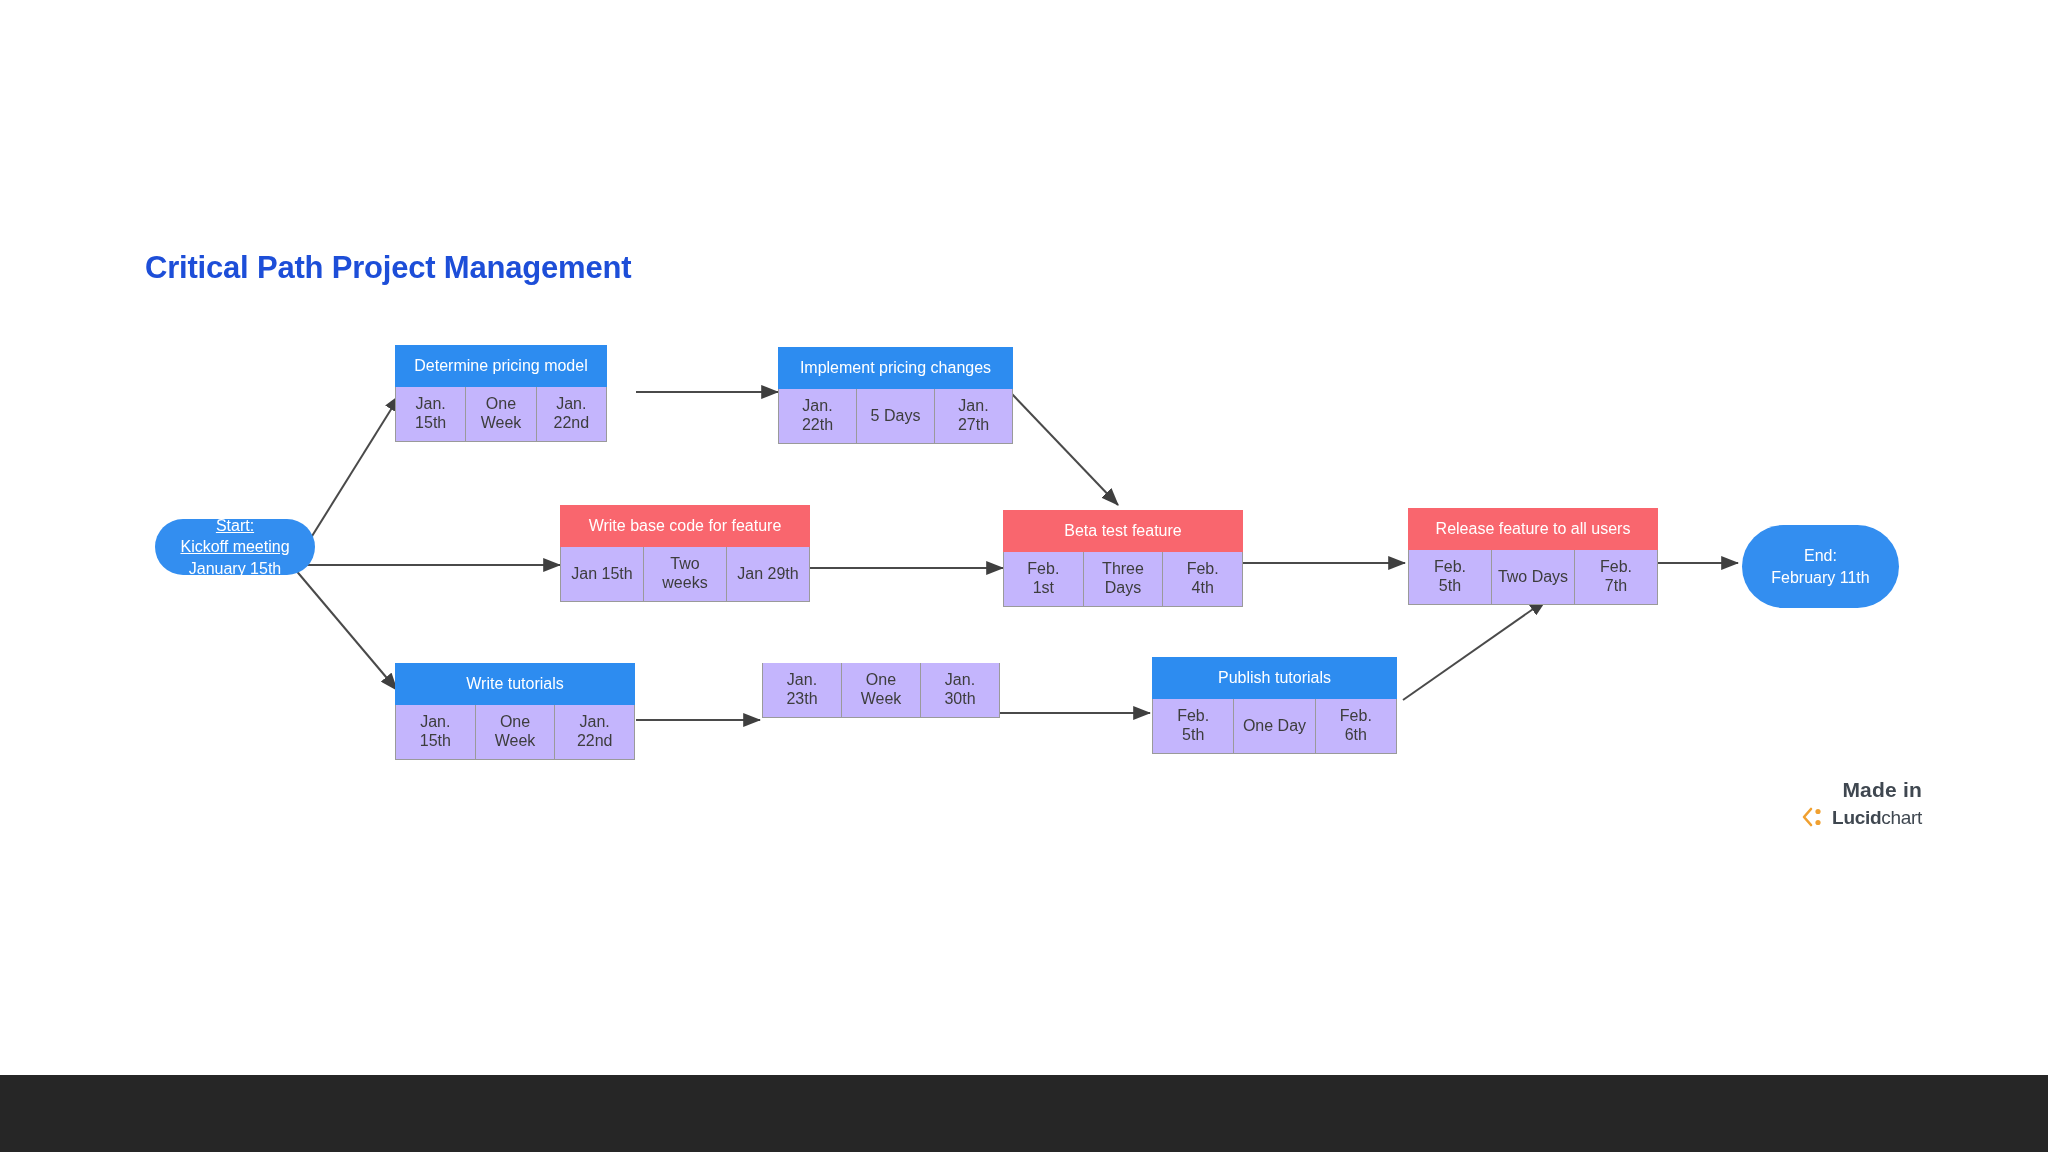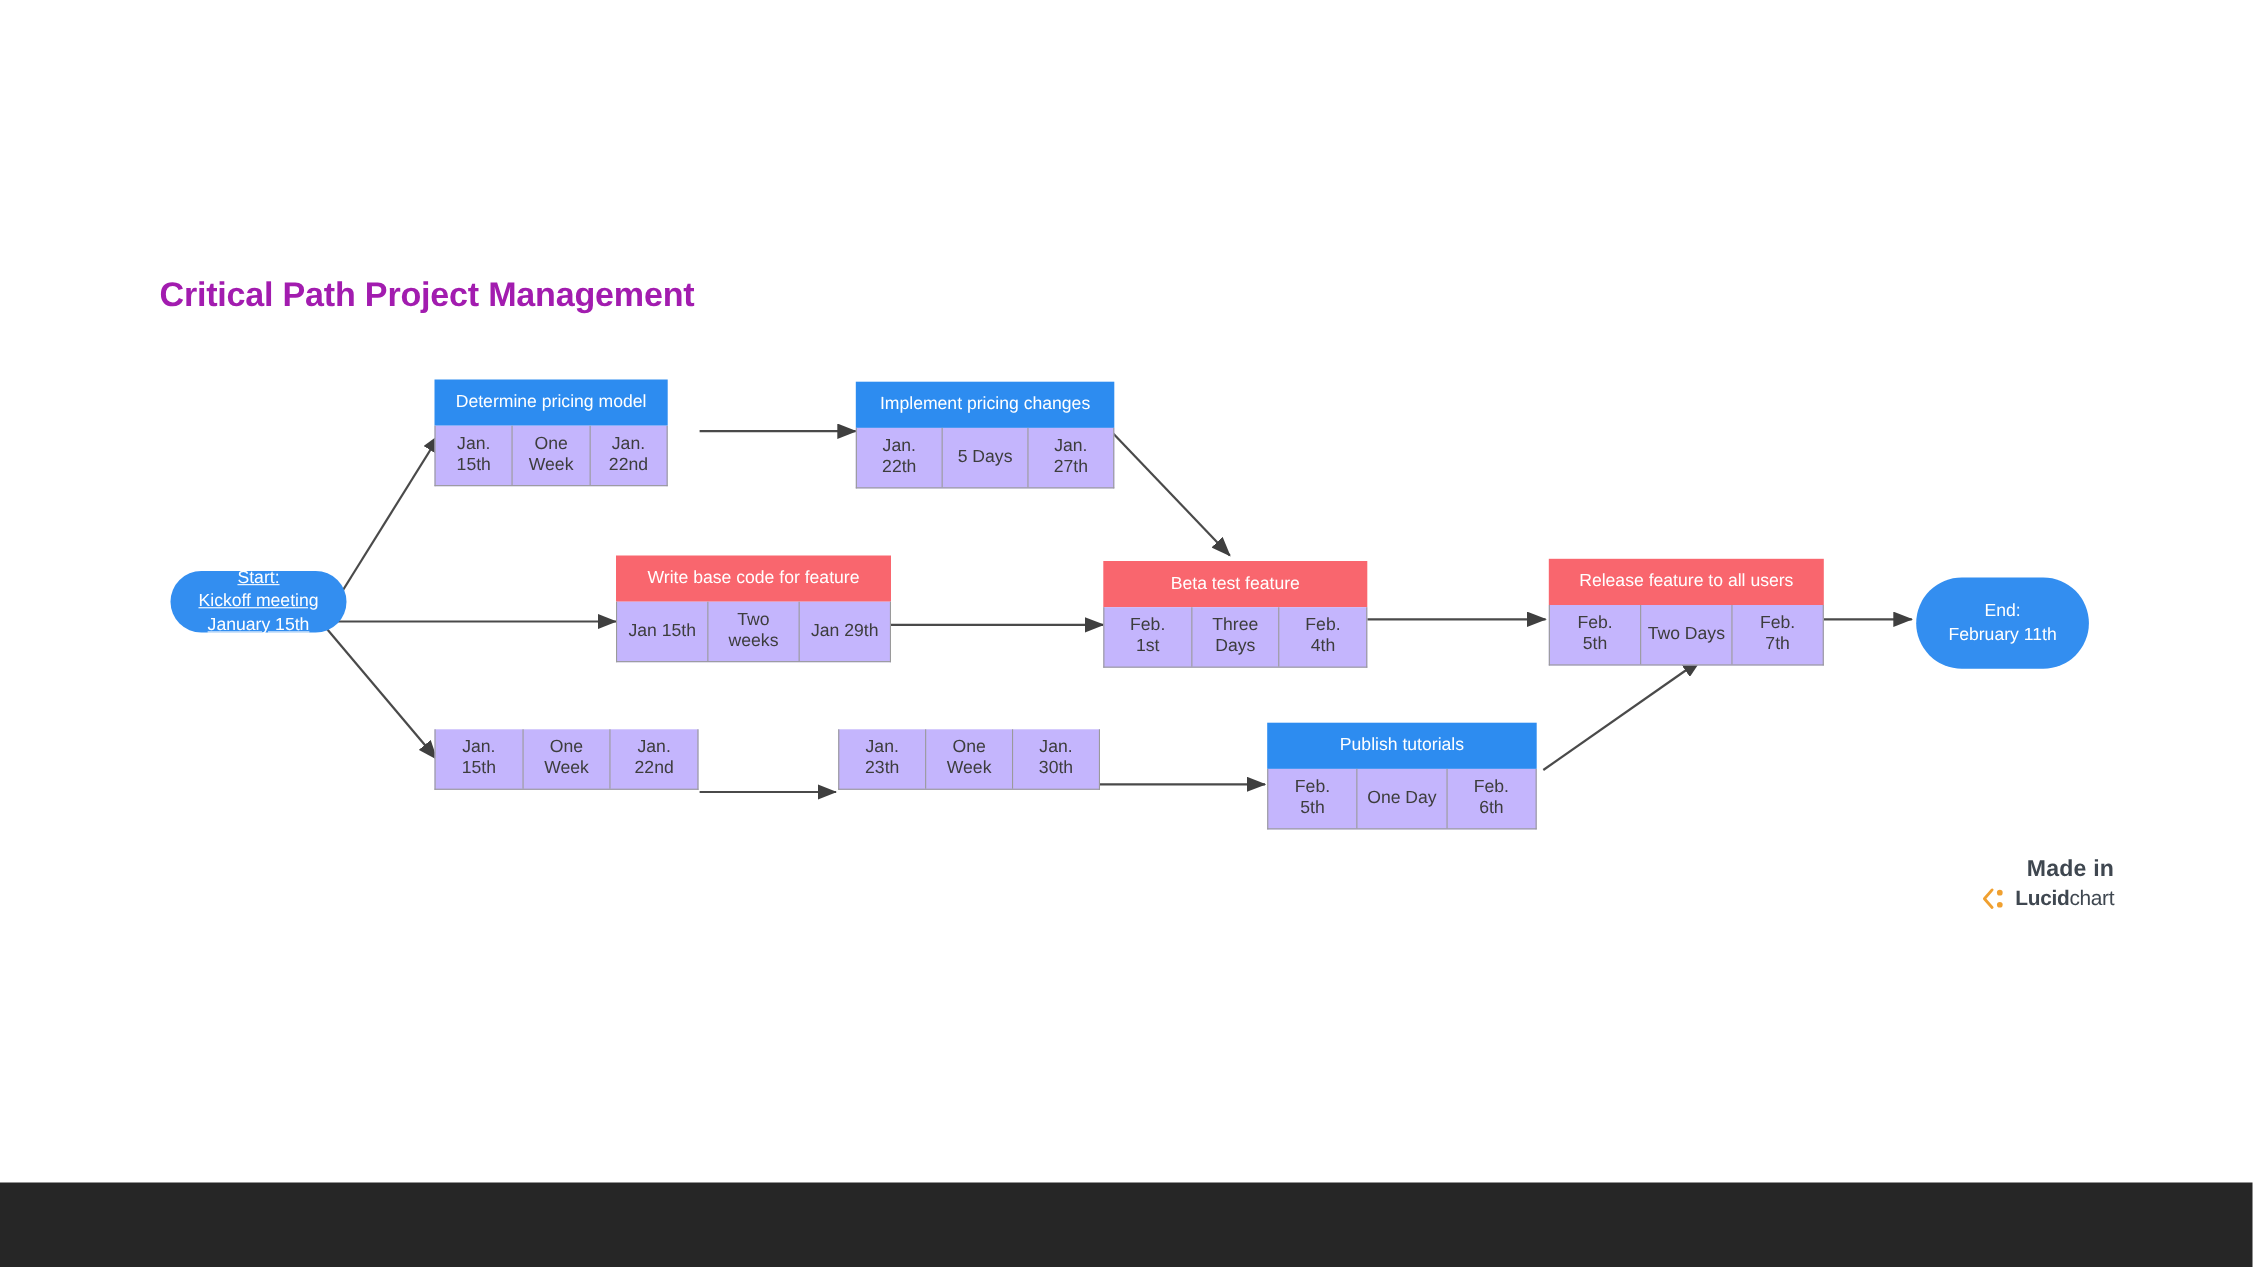--- a/index.html
+++ b/index.html
@@ -29,21 +29,21 @@
     width: 2048px;
     height: 77px;
     background: #262626;
   }
   #diagram-title {
     position: absolute;
     left: 145px;
     top: 250px;
     font-size: 31px;
     font-weight: bold;
-    color: #a21caf;
+    color: #1d4ed8;
     letter-spacing: -0.2px;
     white-space: nowrap;
   }
 
   
   #connectors {
     position: absolute;
     left: 0; top: 0;
     width: 2048px;
     height: 1075px;
@@ -238,20 +238,21 @@
       <div class="task-cells">
         <div class="task-cell">Feb.
 5th</div>
         <div class="task-cell">Two Days</div>
         <div class="task-cell">Feb.
 7th</div>
       </div>
     </div>
 
     <div class="task-node" style="left:395px; top:663px; width:240px;">
+      <div class="task-header blue">Write tutorials</div>
       <div class="task-cells">
         <div class="task-cell">Jan.
 15th</div>
         <div class="task-cell">One
 Week</div>
         <div class="task-cell">Jan.
 22nd</div>
       </div>
     </div>
 

